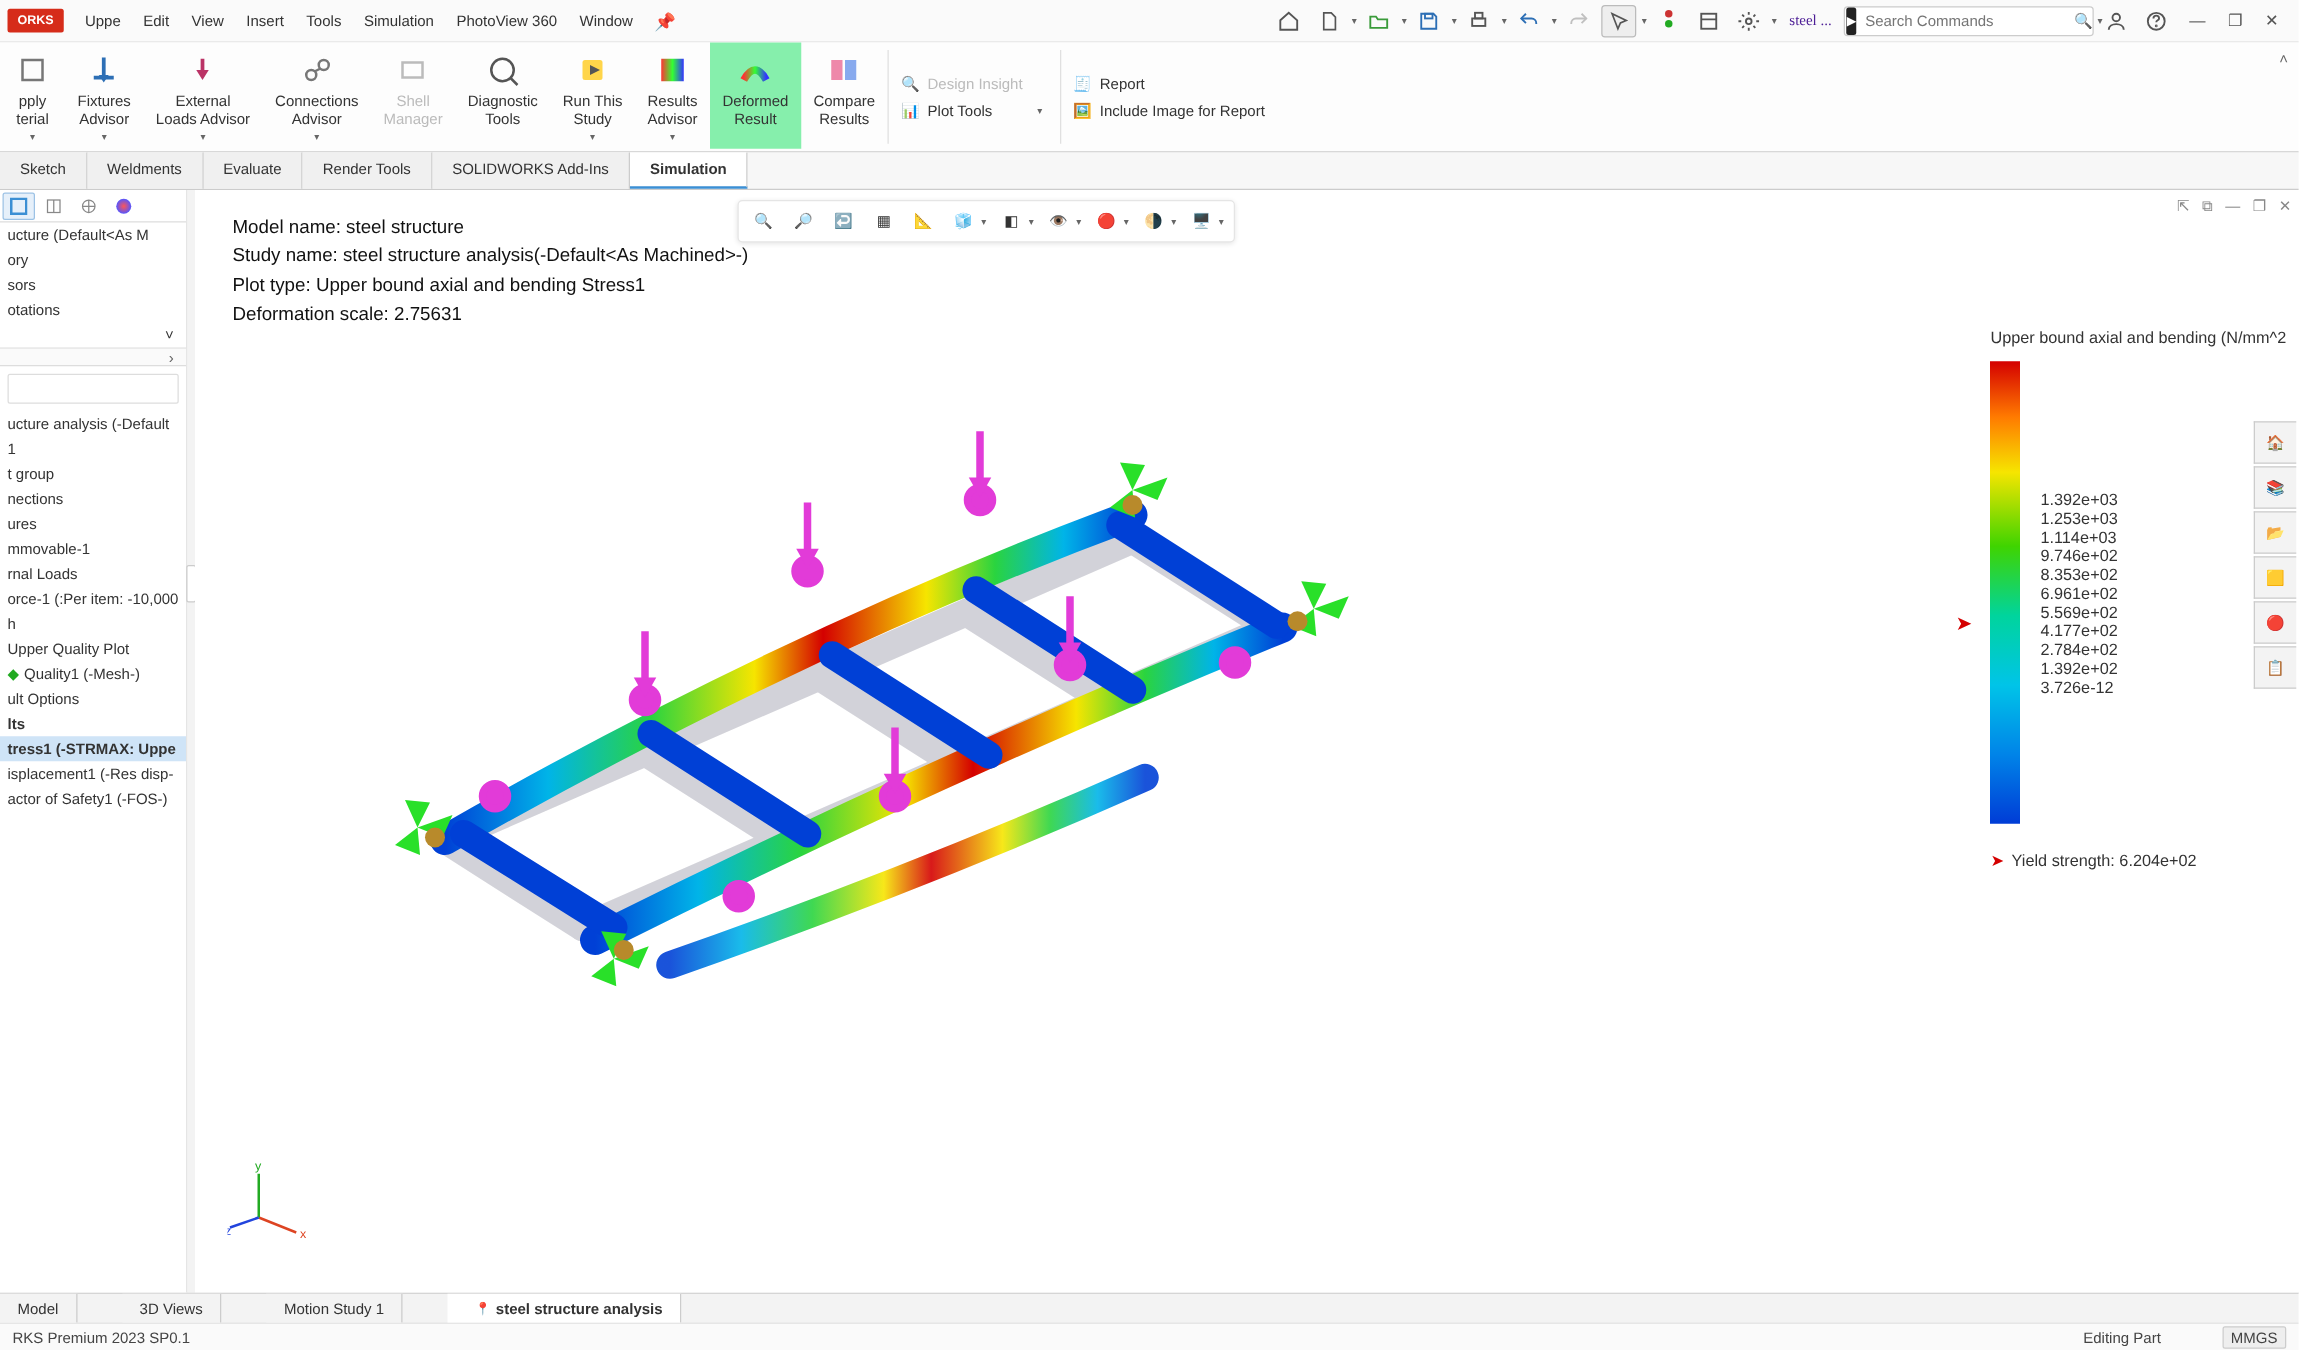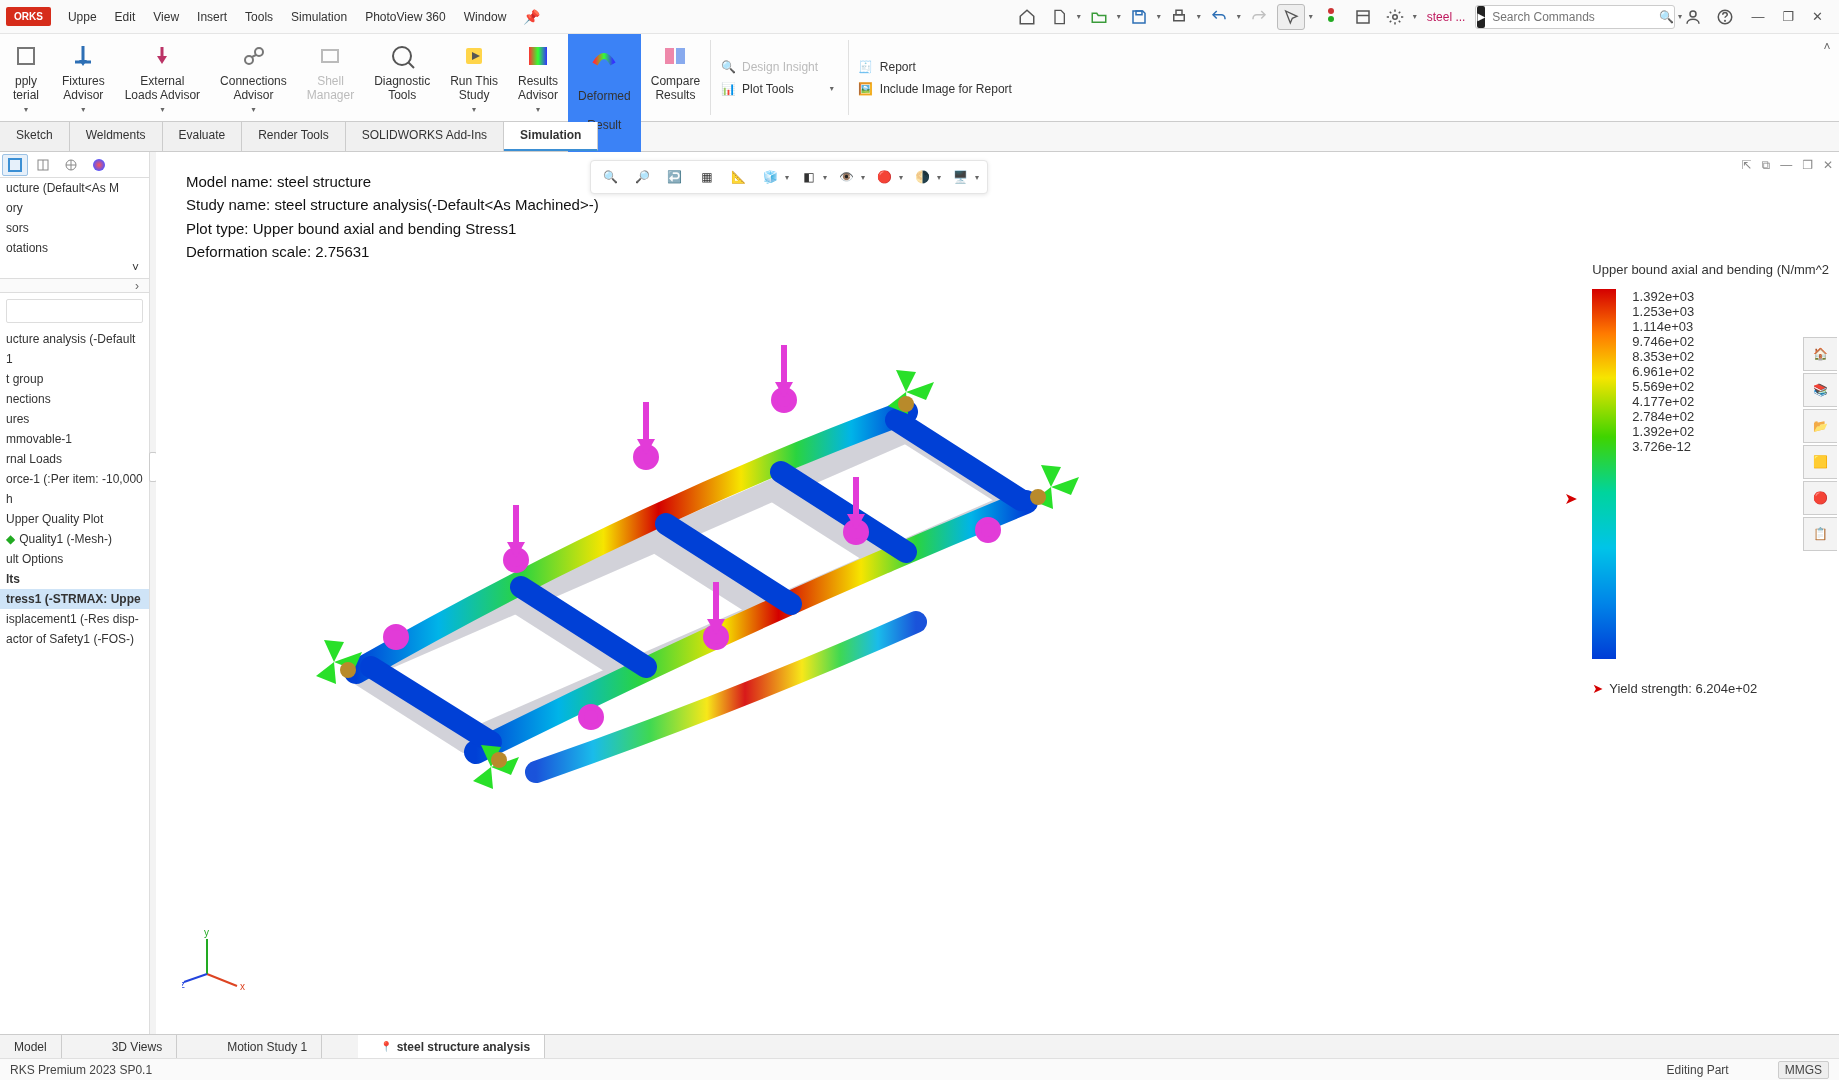--- a/index.html
+++ b/index.html
@@ -10,34 +10,34 @@
 
   
   #titlebar{height:34px;background:#fafafa;border-bottom:1px solid #e5e5e5;padding:0 6px;justify-content:center;}
   #app-badge{background:#d62c1a;color:#fff;font-size:10px;font-weight:bold;padding:4px 8px;border-radius:2px;margin-right:8px;}
   #menubar span.menu{padding:6px 9px;cursor:pointer;}
   .pin{margin:0 8px;color:#888;font-size:14px;}
   #title-toolbar > *{margin:0 2px;}
   .tbtn{width:28px;height:26px;display:flex;align-items:center;justify-content:center;border:1px solid transparent;border-radius:3px;cursor:pointer;}
   .tbtn.sel{border-color:#bbb;background:#eee;}
   .dd-arrow{font-size:8px;color:#666;margin-left:-2px;margin-right:4px;align-self:center}
-  #doc-name{margin:0 8px;color:#be185d;max-width:60px;overflow:hidden;text-overflow:ellipsis;white-space:nowrap;}
+  #doc-name{margin:0 8px;color:#4c1d95;max-width:60px;overflow:hidden;text-overflow:ellipsis;white-space:nowrap;font-family:Liberation Serif, serif;}
   #search-cmd{display:flex;align-items:center;border:1px solid #ccc;border-radius:3px;height:24px;width:200px;background:#fff;}
   #search-cmd .play{background:#222;color:#fff;width:22px;height:22px;display:flex;align-items:center;justify-content:center;font-size:10px;border-radius:2px;margin:1px;}
   #search-cmd input{border:none;outline:none;flex:1;padding:0 6px;font-size:12px;background:transparent;}
   #search-cmd .mag{color:#888;padding:0 6px;}
   .win-btns{margin-left:auto;display:flex;gap:18px;padding:0 10px;}
   .win-btns div{cursor:pointer;color:#555;font-size:13px;}
 
   
   #ribbon{height:88px;border-bottom:1px solid #ccc;display:flex;background:#fdfdfd;}
   .rib-item{display:flex;flex-direction:column;align-items:center;justify-content:flex-start;padding:6px 10px 2px;cursor:pointer;text-align:center;line-height:1.2;}
   .rib-item .ico{width:32px;height:32px;display:flex;align-items:center;justify-content:center;margin-bottom:2px;}
   .rib-item.disabled{color:#bbb;}
-  .rib-item.active{background:#3b82f6;gap:15px;}
+  .rib-item.active{background:#86efac;}
   .rib-drop{height:14px;width:100%;display:flex;align-items:center;justify-content:center;color:#666;font-size:8px;}
   .rib-group{display:flex;align-items:flex-start;}
   .rib-sep{width:1px;background:#e0e0e0;margin:6px 0;}
   .rib-sm{display:flex;align-items:center;padding:4px 10px;cursor:pointer;gap:6px;}
 
   
   #ws-tabs{height:30px;border-bottom:1px solid #ccc;background:#f7f7f7;display:flex;}
   #ws-tabs .tab{padding:6px 16px;border-right:1px solid #ccc;cursor:pointer;background:#f0f0f0;}
   #ws-tabs .tab.active{background:#fff;border-bottom:2px solid #3b8fd4;font-weight:bold;}
 
@@ -58,21 +58,21 @@
   #sim-filter{height:24px;border:1px solid #ddd;margin:6px;border-radius:2px;}
   #sim-tree{flex:1;overflow:hidden;}
 
   #viewport{flex:1;position:relative;background:#fff;overflow:hidden;}
   #vp-overlay-text{position:absolute;top:18px;left:30px;font-size:15px;color:#111;line-height:1.55;}
   #triad{position:absolute;left:26px;bottom:40px;}
   #legend{position:absolute;right:10px;top:110px;font-size:13px;display:flex;flex-direction:column;align-items:flex-start;}
   #legend-title{margin-bottom:12px;}
   #legend-body{display:flex;align-items:stretch;}
   #legend-bar{width:24px;height:370px;background:linear-gradient(to bottom,#d40000 0%,#ff7a00 12%,#f6e500 24%,#3fd400 40%,#00d49d 55%,#00c4e8 70%,#0084e8 85%,#003cd6 100%);}
-  #legend-labels{display:flex;flex-direction:column;justify-content:flex-start;margin-left:16px;}
+  #legend-labels{display:flex;flex-direction:column;justify-content:center;margin-left:16px;}
   #yield-arrow{position:absolute;left:-28px;top:200px;color:#d40000;font-size:16px;}
   #legend-yield{margin-top:22px;display:flex;align-items:center;gap:6px;}
 
   
   #task-tabs{position:absolute;right:0;top:185px;width:36px;display:flex;flex-direction:column;gap:2px;z-index:5;}
   #task-tabs .ttab{width:34px;height:34px;background:#f3f3f3;border:1px solid #ccc;border-right:none;display:flex;align-items:center;justify-content:center;cursor:pointer;}
 
   
   #bottom-tabs{height:24px;background:#f3f3f3;border-top:1px solid #ccc;display:flex;align-items:stretch;gap:36px;}
   #bottom-tabs .btab{padding:4px 14px;border-right:1px solid #ccc;cursor:pointer;background:#f3f3f3;display:flex;align-items:center;}

